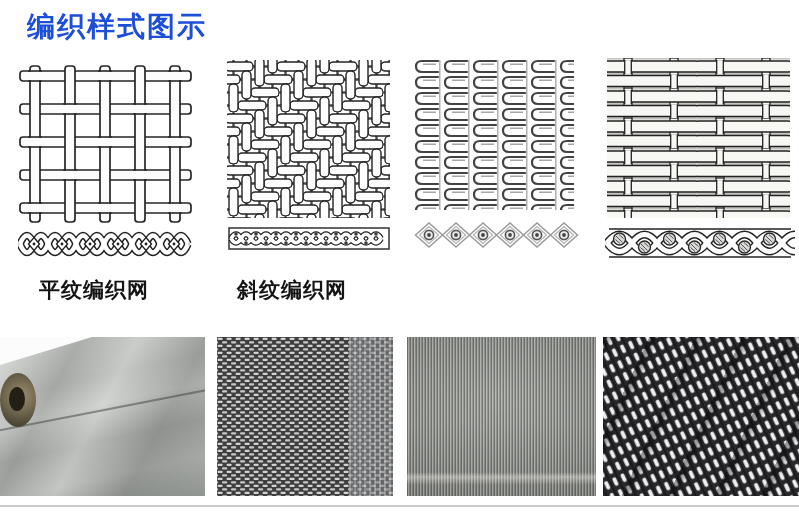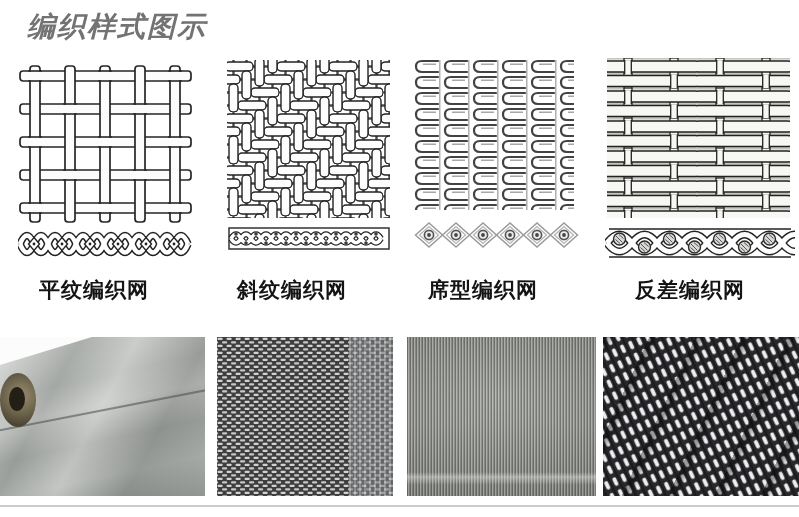--- a/index.html
+++ b/index.html
@@ -1,19 +1,19 @@
 <!DOCTYPE html>
 <html><head>
 <meta charset="utf-8">
 <style>
   html,body{margin:0;padding:0;background:#fff;}
   .canvas{position:relative;width:799px;height:517px;background:#ffffff;overflow:hidden;
           font-family:"Liberation Sans",sans-serif;}
-  .title{position:absolute;left:27px;top:8px;font-size:28px;font-weight:bold;color:#737373;
-         letter-spacing:2px;white-space:nowrap;font-style:italic;}
+  .title{position:absolute;left:27px;top:8px;font-size:28px;font-weight:bold;color:#1d4ed8;
+         letter-spacing:2px;white-space:nowrap;}
   .diagram{position:absolute;}
   .wlabel{position:absolute;top:276px;transform:translateX(-50%);font-size:21px;font-weight:bold;
           color:#141414;letter-spacing:1px;white-space:nowrap;}
   .photo{position:absolute;top:337px;height:159px;overflow:hidden;}
   .photo svg{display:block;}
   
   .p1{left:0;width:205px;
       background:
         linear-gradient(168deg,#c3c6c3 0%,#b6bab6 30%,#c6c9c6 44%,#a9ada9 62%,#b3b7b3 80%,#979c98 100%);}
   .p1-shade{position:absolute;inset:0;background:
@@ -229,22 +229,20 @@
         <use href="#c4c" x="64.5" y="181"></use>
       <use href="#c4c" x="89.5" y="189"></use>
         <use href="#c4c" x="114.5" y="181"></use>
         <use href="#c4c" x="139.5" y="189"></use>
       <use href="#c4c" x="164.5" y="181"></use>
     </g>
   </svg>
 
   <div class="wlabel" style="left:292px">斜纹编织网</div>
   <div class="wlabel" style="left:94px">平纹编织网</div>
-  <div class="wlabel" style="left:483px">席型编织网</div>
-  <div class="wlabel" style="left:690px">反差编织网</div>
 
   <div class="photo p1">
     <div class="p1-shade"></div>
     <div class="p1-crease"></div>
     <div class="p1-wedge"></div>
     <div class="p1-core">
       <div class="p1-hole"></div>
     </div>
   </div>
 

